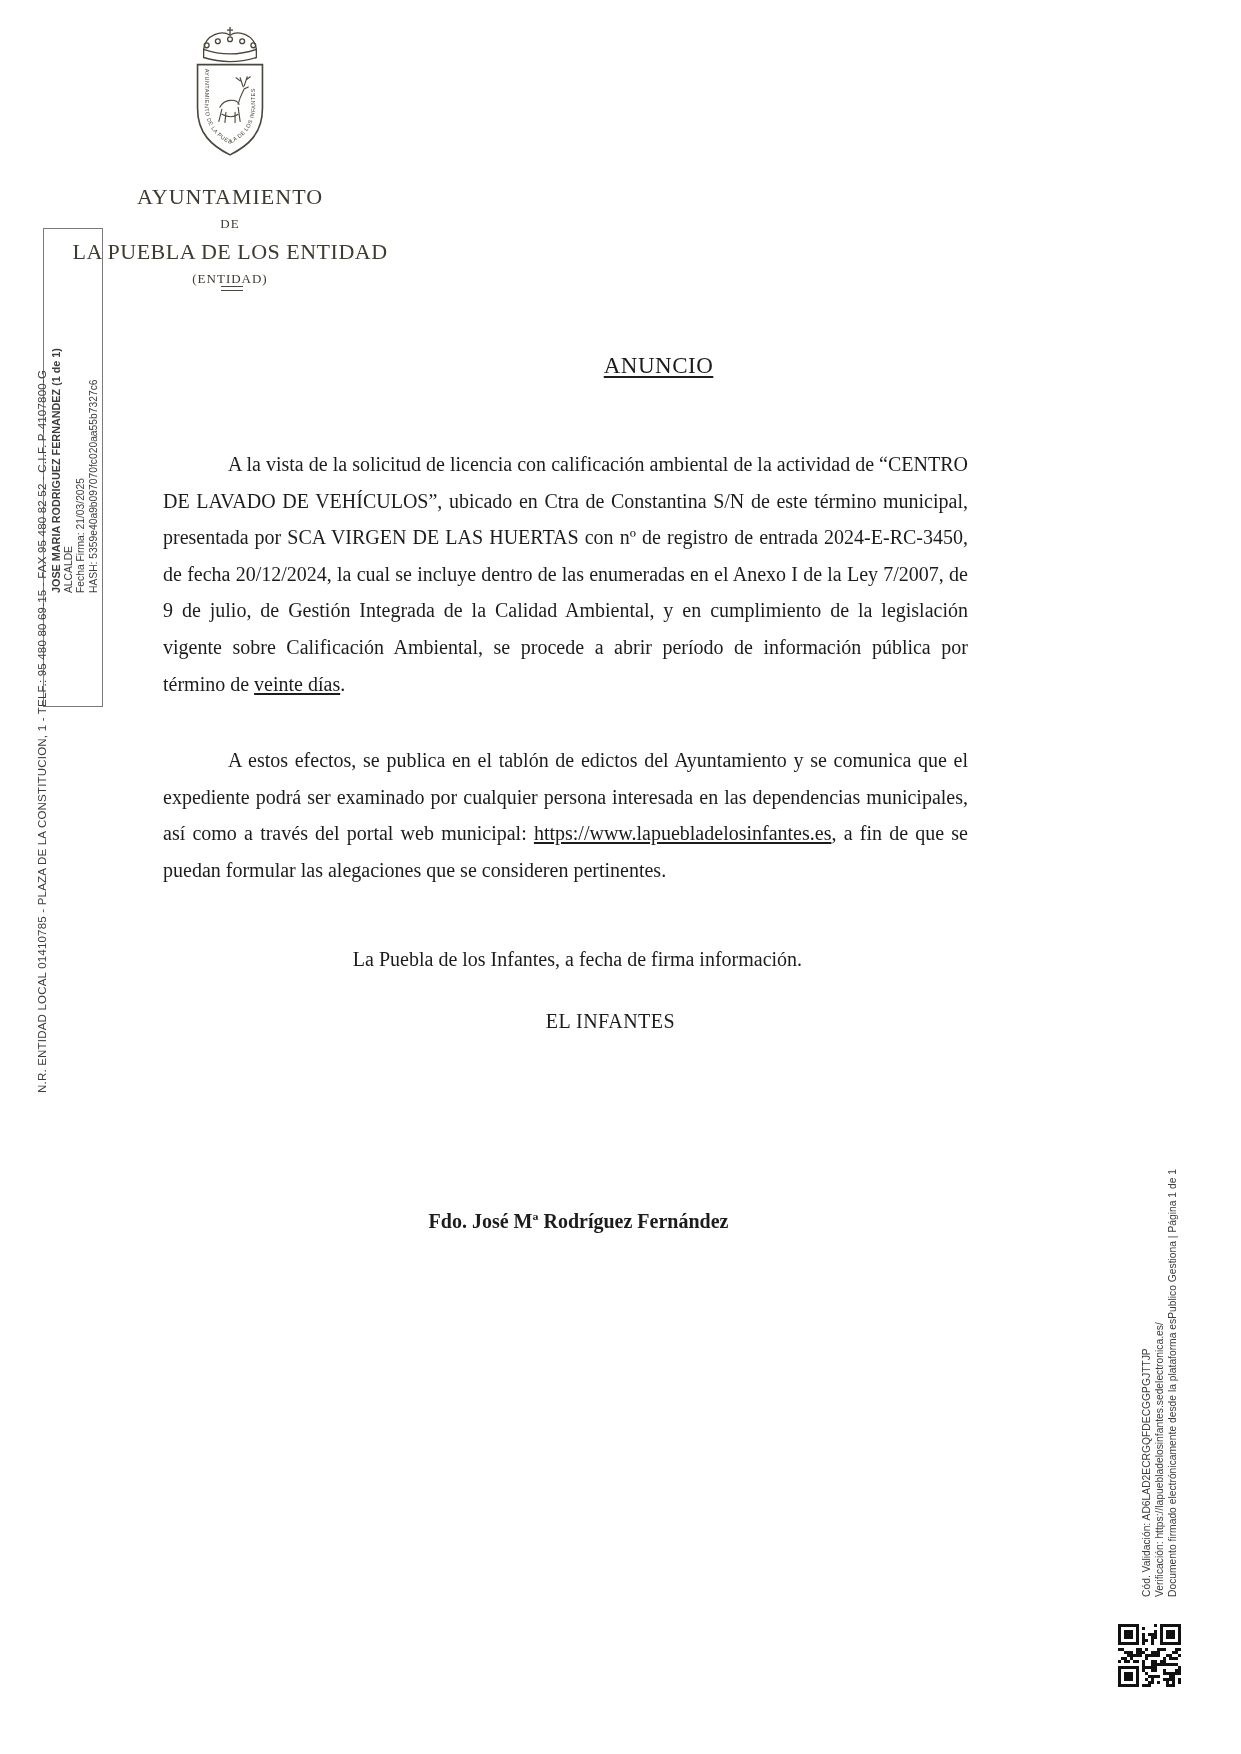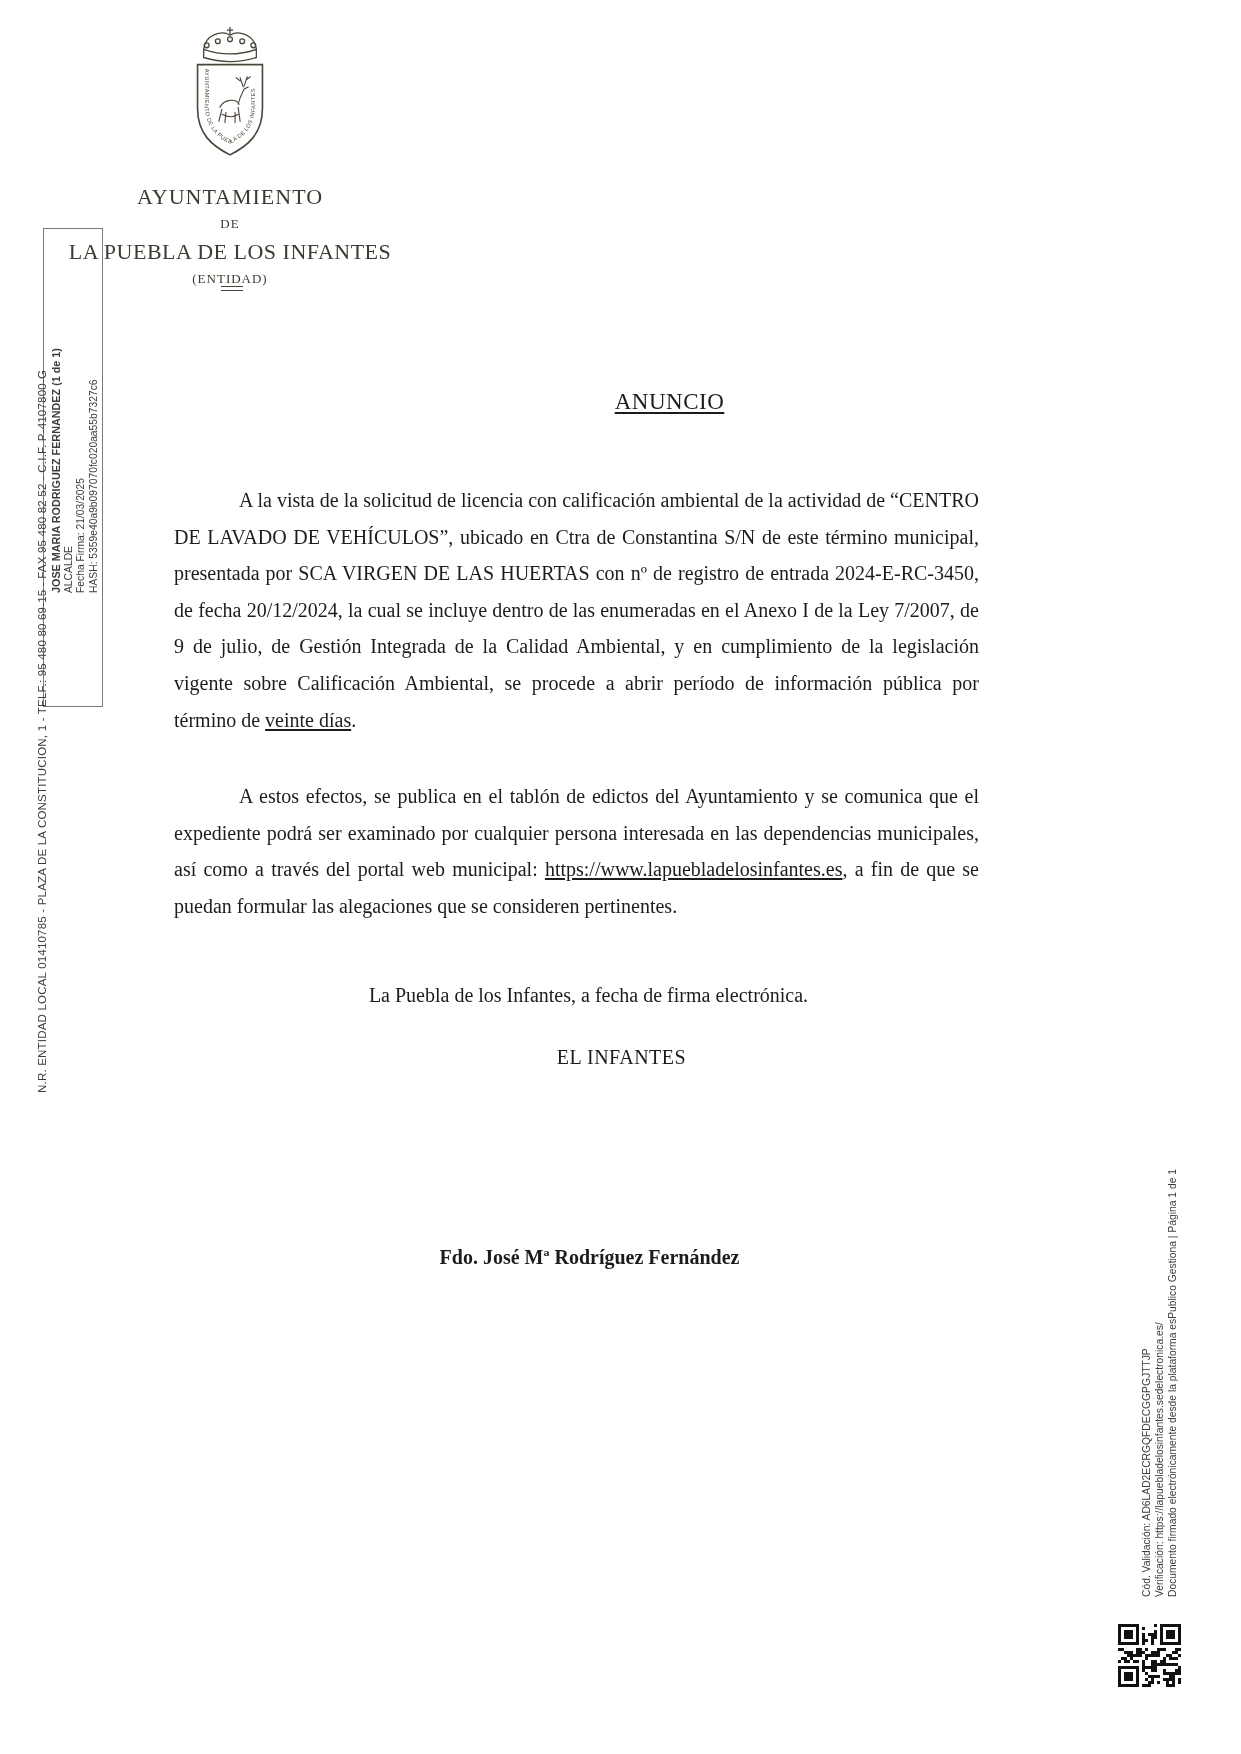--- a/index.html
+++ b/index.html
@@ -20,21 +20,21 @@
   .vtext{writing-mode:vertical-rl;transform:rotate(180deg);
     font-family:"Liberation Sans", sans-serif;color:#3c3c3c;white-space:nowrap;}
   .entity-col{position:absolute;left:36px;top:278px;height:815px;font-size:11.5px;letter-spacing:.2px;}
   .sig-box{position:absolute;left:43px;top:228px;width:58px;height:477px;border:1px solid #7a7a7a;}
   .sig-cols{position:absolute;left:6px;top:0;height:100%;padding-inline-start:113px;box-sizing:border-box;}
   .sig-cols div{line-height:12.5px;font-size:10.3px;}
   .sig-cols .signer{font-weight:bold;font-size:10.8px;}
   .right-cols{position:absolute;left:1140px;top:1095px;height:502px;font-size:10.3px;}
   .right-cols div{line-height:13px;}
   
-  .doc{position:absolute;left:174px;width:805px;font-size:20px;margin-top:36px;}
+  .doc{position:absolute;left:163px;width:805px;font-size:20px;}
   .title{top:353px;text-align:center;}
   .title span{position:relative;left:93px;font-size:23px;text-decoration:underline;
     text-underline-offset:3px;letter-spacing:.5px;}
   .para{text-align:justify;text-indent:65px;line-height:36.6px;}
   .p1{top:446px;}
   .p2{top:742px;}
   .center-line{text-align:center;}
   .place-date{top:948px;}
   .place-date span{position:relative;left:12px;}
   .alcalde{top:1010px;}
@@ -74,21 +74,21 @@
   </g>
   <path id="crestArc" d="M25,46 L25,80 C25,102 35,113 50,120 C65,113 75,102 75,80 L75,46" fill="none" stroke="none"></path>
   <text font-family="Liberation Sans, sans-serif" font-size="5.5" fill="#4b463a" letter-spacing="0.4">
     <textPath href="#crestArc">AYUNTAMIENTO DE LA PUEBLA DE LOS INFANTES</textPath>
   </text>
 </svg>
 
 <div class="org">
   <div class="l1">AYUNTAMIENTO</div>
   <div class="l2">DE</div>
-  <div class="l3">LA PUEBLA DE LOS INFANTES</div>
+  <div class="l3">LA PUEBLA DE LOS ENTIDAD</div>
   <div class="l4">(ENTIDAD)</div>
 </div>
 <div class="hdr-divider"></div>
 
 <div class="sig-box">
   <div class="sig-cols vtext">
     <div class="signer">JOSE MARIA RODRIGUEZ FERNANDEZ (1 de 1)</div>
     <div>ALCALDE</div>
     <div>Fecha Firma: 21/03/2025</div>
     <div>HASH: 5359e40a9b097070fc020aa55b7327c6</div>
@@ -230,20 +230,20 @@
 
 <div class="doc title">
   <span>ANUNCIO</span>
 </div>
 
 <div class="doc para p1"><span>A la vista de la solicitud de licencia con calificación ambiental de la actividad de “CENTRO DE LAVADO DE VEHÍCULOS”, ubicado en Ctra de Constantina  S/N de este término municipal, presentada por SCA VIRGEN DE LAS HUERTAS con nº de registro de entrada 2024-E-RC-3450, de fecha 20/12/2024, la cual se incluye dentro de las enumeradas en el Anexo I de la Ley 7/2007, de 9 de julio, de Gestión Integrada de la Calidad Ambiental, y en cumplimiento de la legislación vigente sobre Calificación Ambiental, se procede a abrir período de información pública por término de </span><span class="u">veinte días</span><span>.</span></div>
 
 <div class="doc para p2"><span>A estos efectos, se publica en el tablón de edictos del Ayuntamiento y se comunica que el expediente podrá ser examinado por cualquier persona interesada en las dependencias municipales, así como a través del portal web municipal: </span><span class="u">https://www.lapuebladelosinfantes.es</span><span>, a fin de que se puedan formular las alegaciones que se consideren pertinentes.</span></div>
 
 <div class="doc center-line place-date">
-  <span>La Puebla de los Infantes, a fecha de firma electrónica.</span>
+  <span>La Puebla de los Infantes, a fecha de firma información.</span>
 </div>
 <div class="doc center-line alcalde">
   <span>EL INFANTES</span>
 </div>
 <div class="doc center-line fdo">
   <span>Fdo. José Mª Rodríguez Fernández</span>
 </div>
 
 </body></html>

